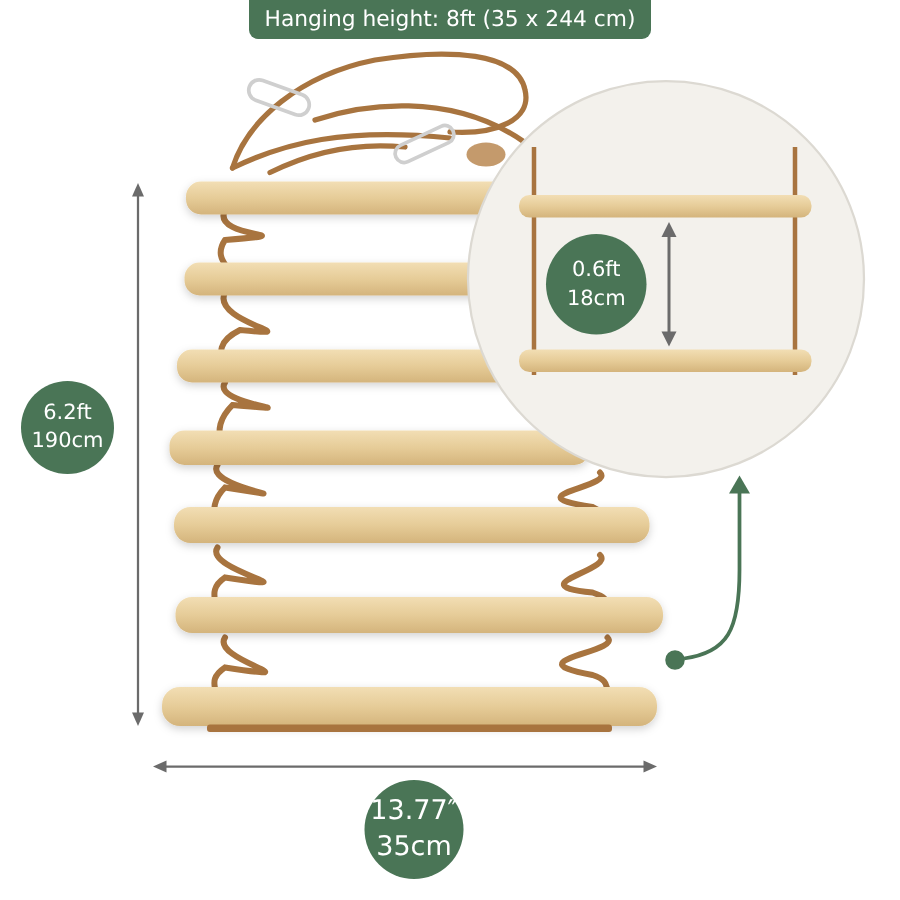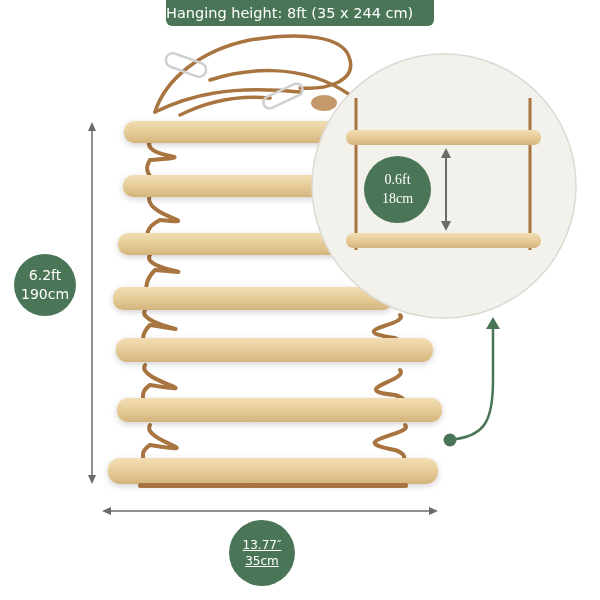--- a/index.html
+++ b/index.html
@@ -1,19 +1,19 @@
 <!DOCTYPE html>
 <html><head>
 <meta charset="utf-8">
 <style>
   html, body { margin:0; padding:0; }
   body { width:600px; height:600px; background:#ffffff; position:relative; overflow:hidden;
          font-family:"DejaVu Sans", sans-serif; }
   .banner { position:absolute; left:166px; top:0; width:268px; height:26px; background:#4a7556;
-            border-radius:0 0 6px 6px; color:#fff; font-size:14.5px; line-height:26px; text-align:left; }
+            border-radius:0 0 6px 6px; color:#fff; font-size:14.5px; line-height:26px; text-align:center; }
   .badge { position:absolute; border-radius:50%; background:#4a7556; color:#fff; text-align:center;
            display:flex; flex-direction:column; justify-content:center; align-items:center; line-height:1.35; }
   .badge span { display:block; }
   svg { position:absolute; left:0; top:0; }
 </style>
 </head>
 <body>
 
 <svg width="600" height="600" viewBox="0 0 600 600">
   <defs>
@@ -92,21 +92,21 @@
   </g>
 </svg>
 
 <div class="banner">Hanging height: 8ft (35 x 244 cm)</div>
 
 <div class="badge" style="left:14px; top:254px; width:62px; height:62px; font-size:14px;text-align:center;">
   <span>6.2ft</span>
   <span>190cm</span>
 </div>
 
-<div class="badge" style="left:364px; top:156px; width:67px; height:67px; font-size:14px;font-family:Liberation Serif, serif;">
+<div class="badge" style="left:364px; top:156px; width:67px; height:67px; font-size:14px;">
   <span>0.6ft</span>
   <span>18cm</span>
 </div>
 
-<div class="badge" style="left:229px; top:520px; width:66px; height:66px; font-size:12px;text-decoration:underline;">
+<div class="badge" style="left:243px; top:520px; width:66px; height:66px; font-size:18px;">
   <span>13.77″</span>
   <span>35cm</span>
 </div>
 
 </body></html>

